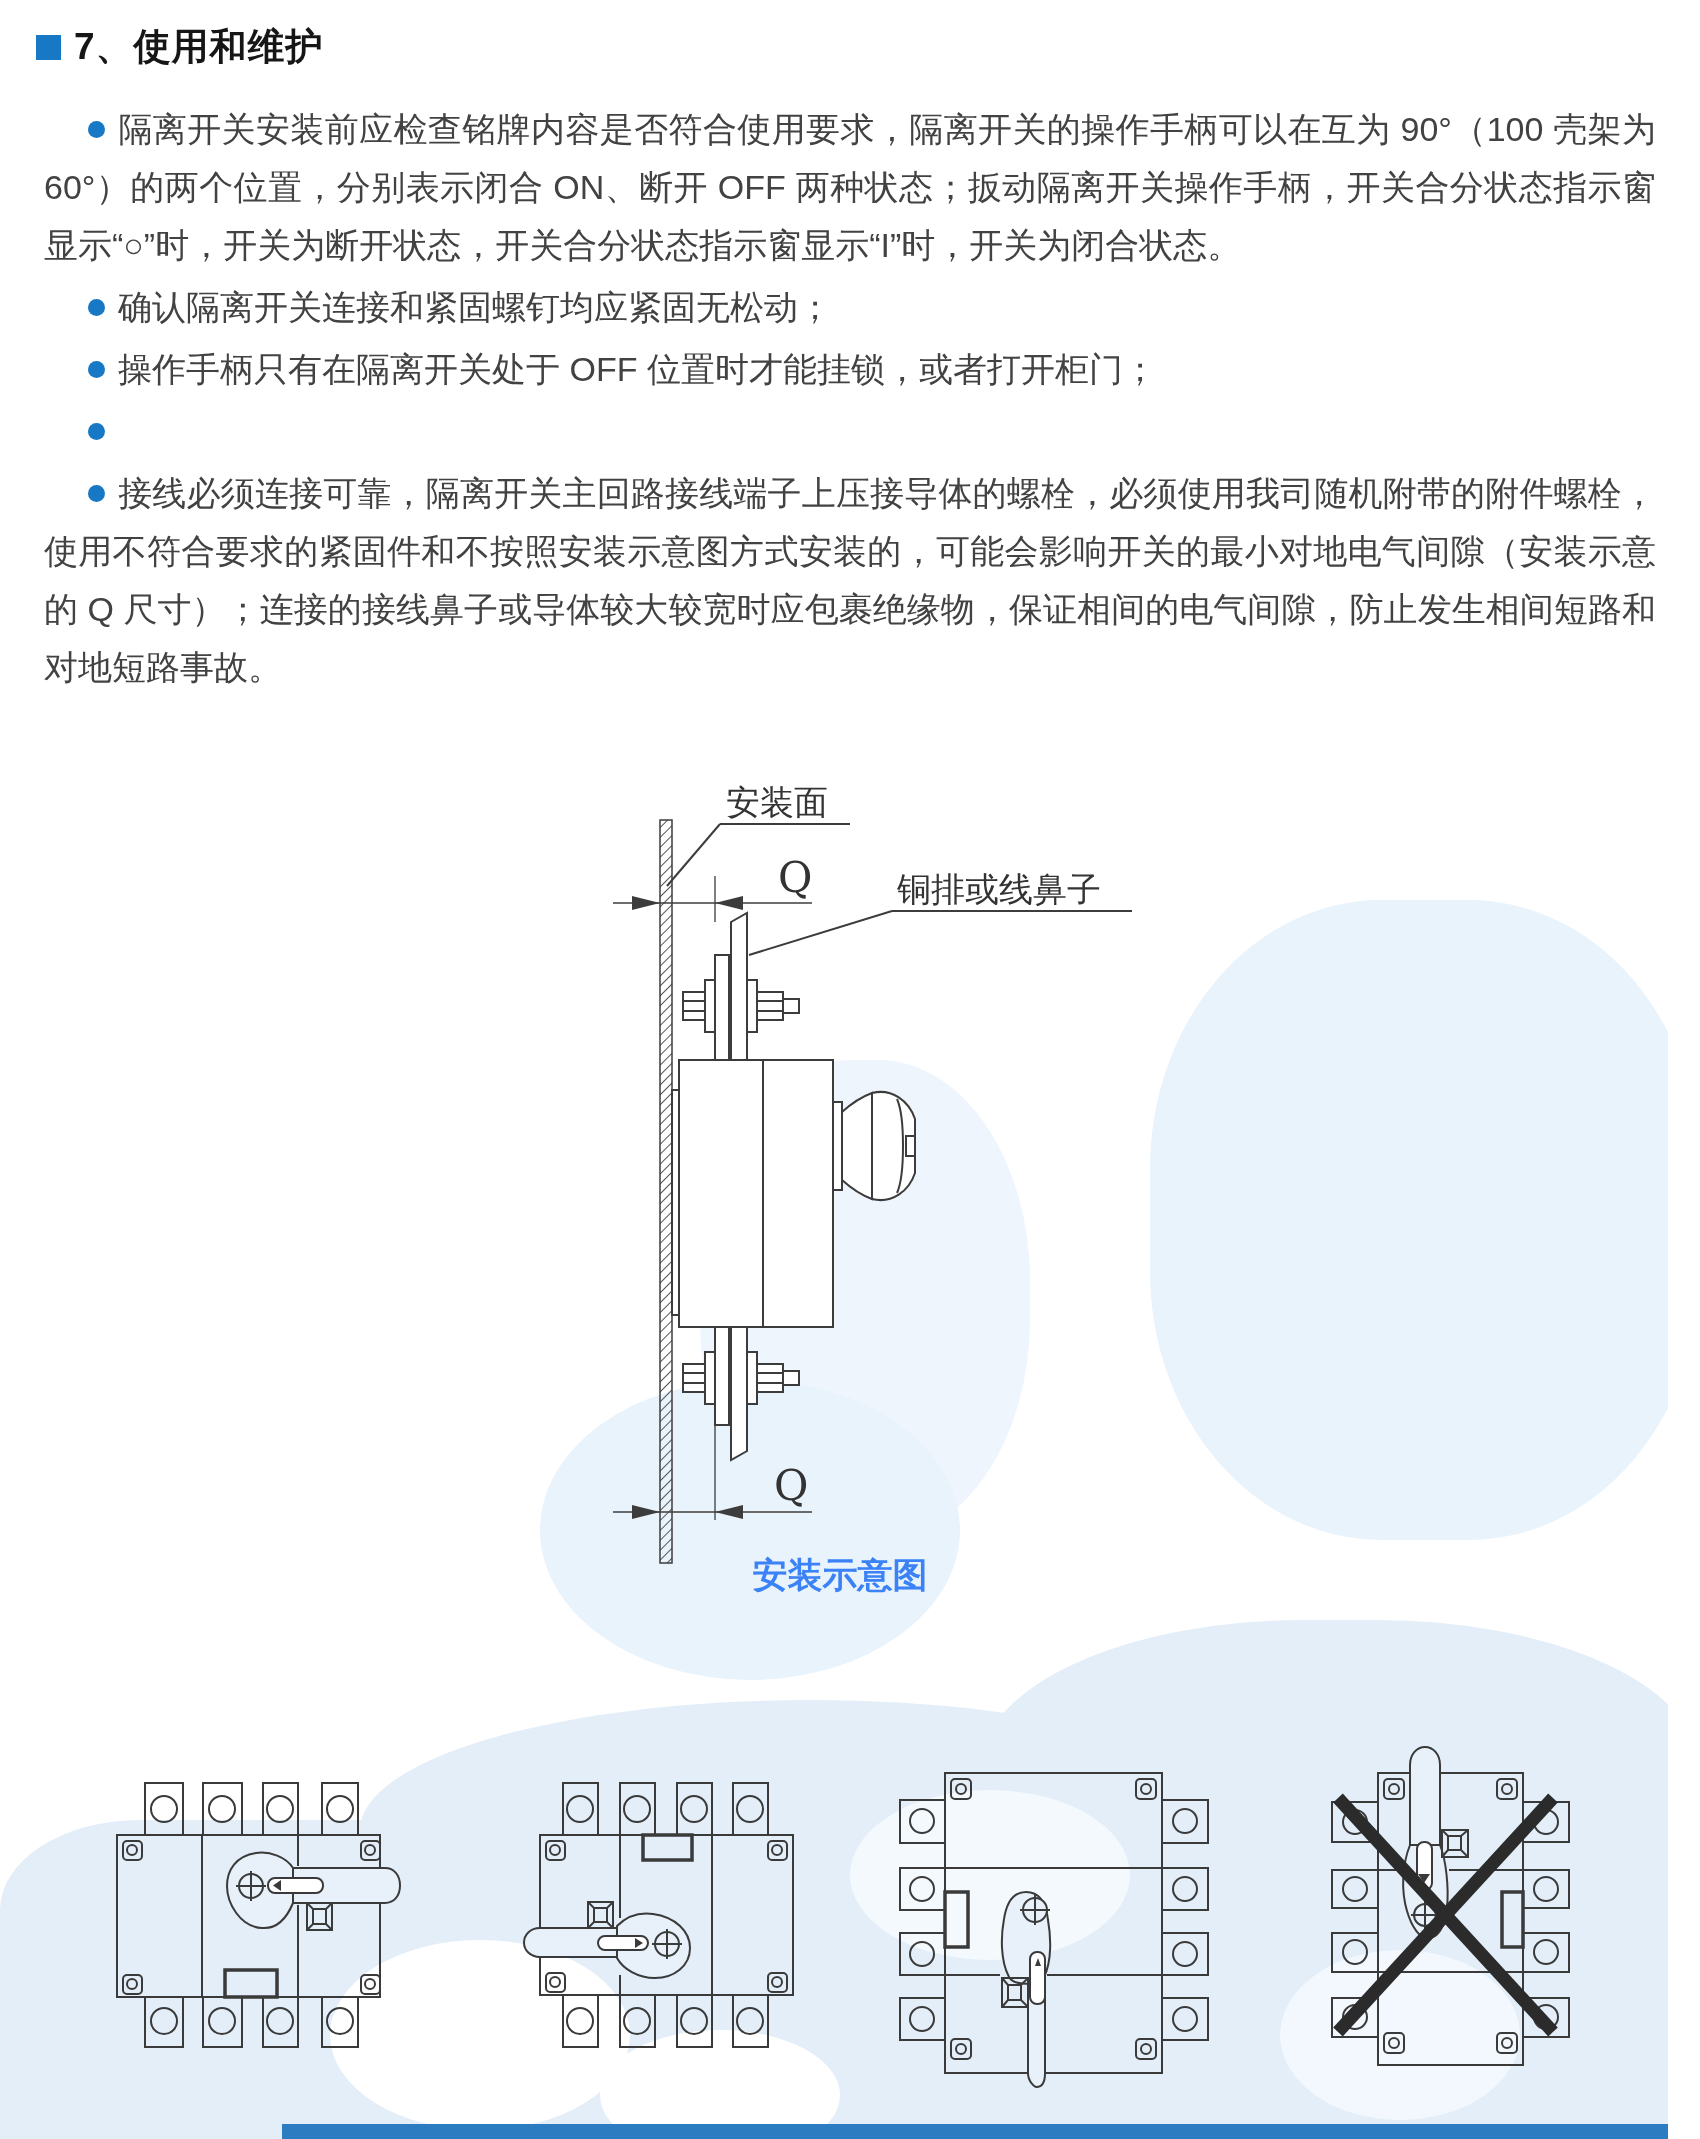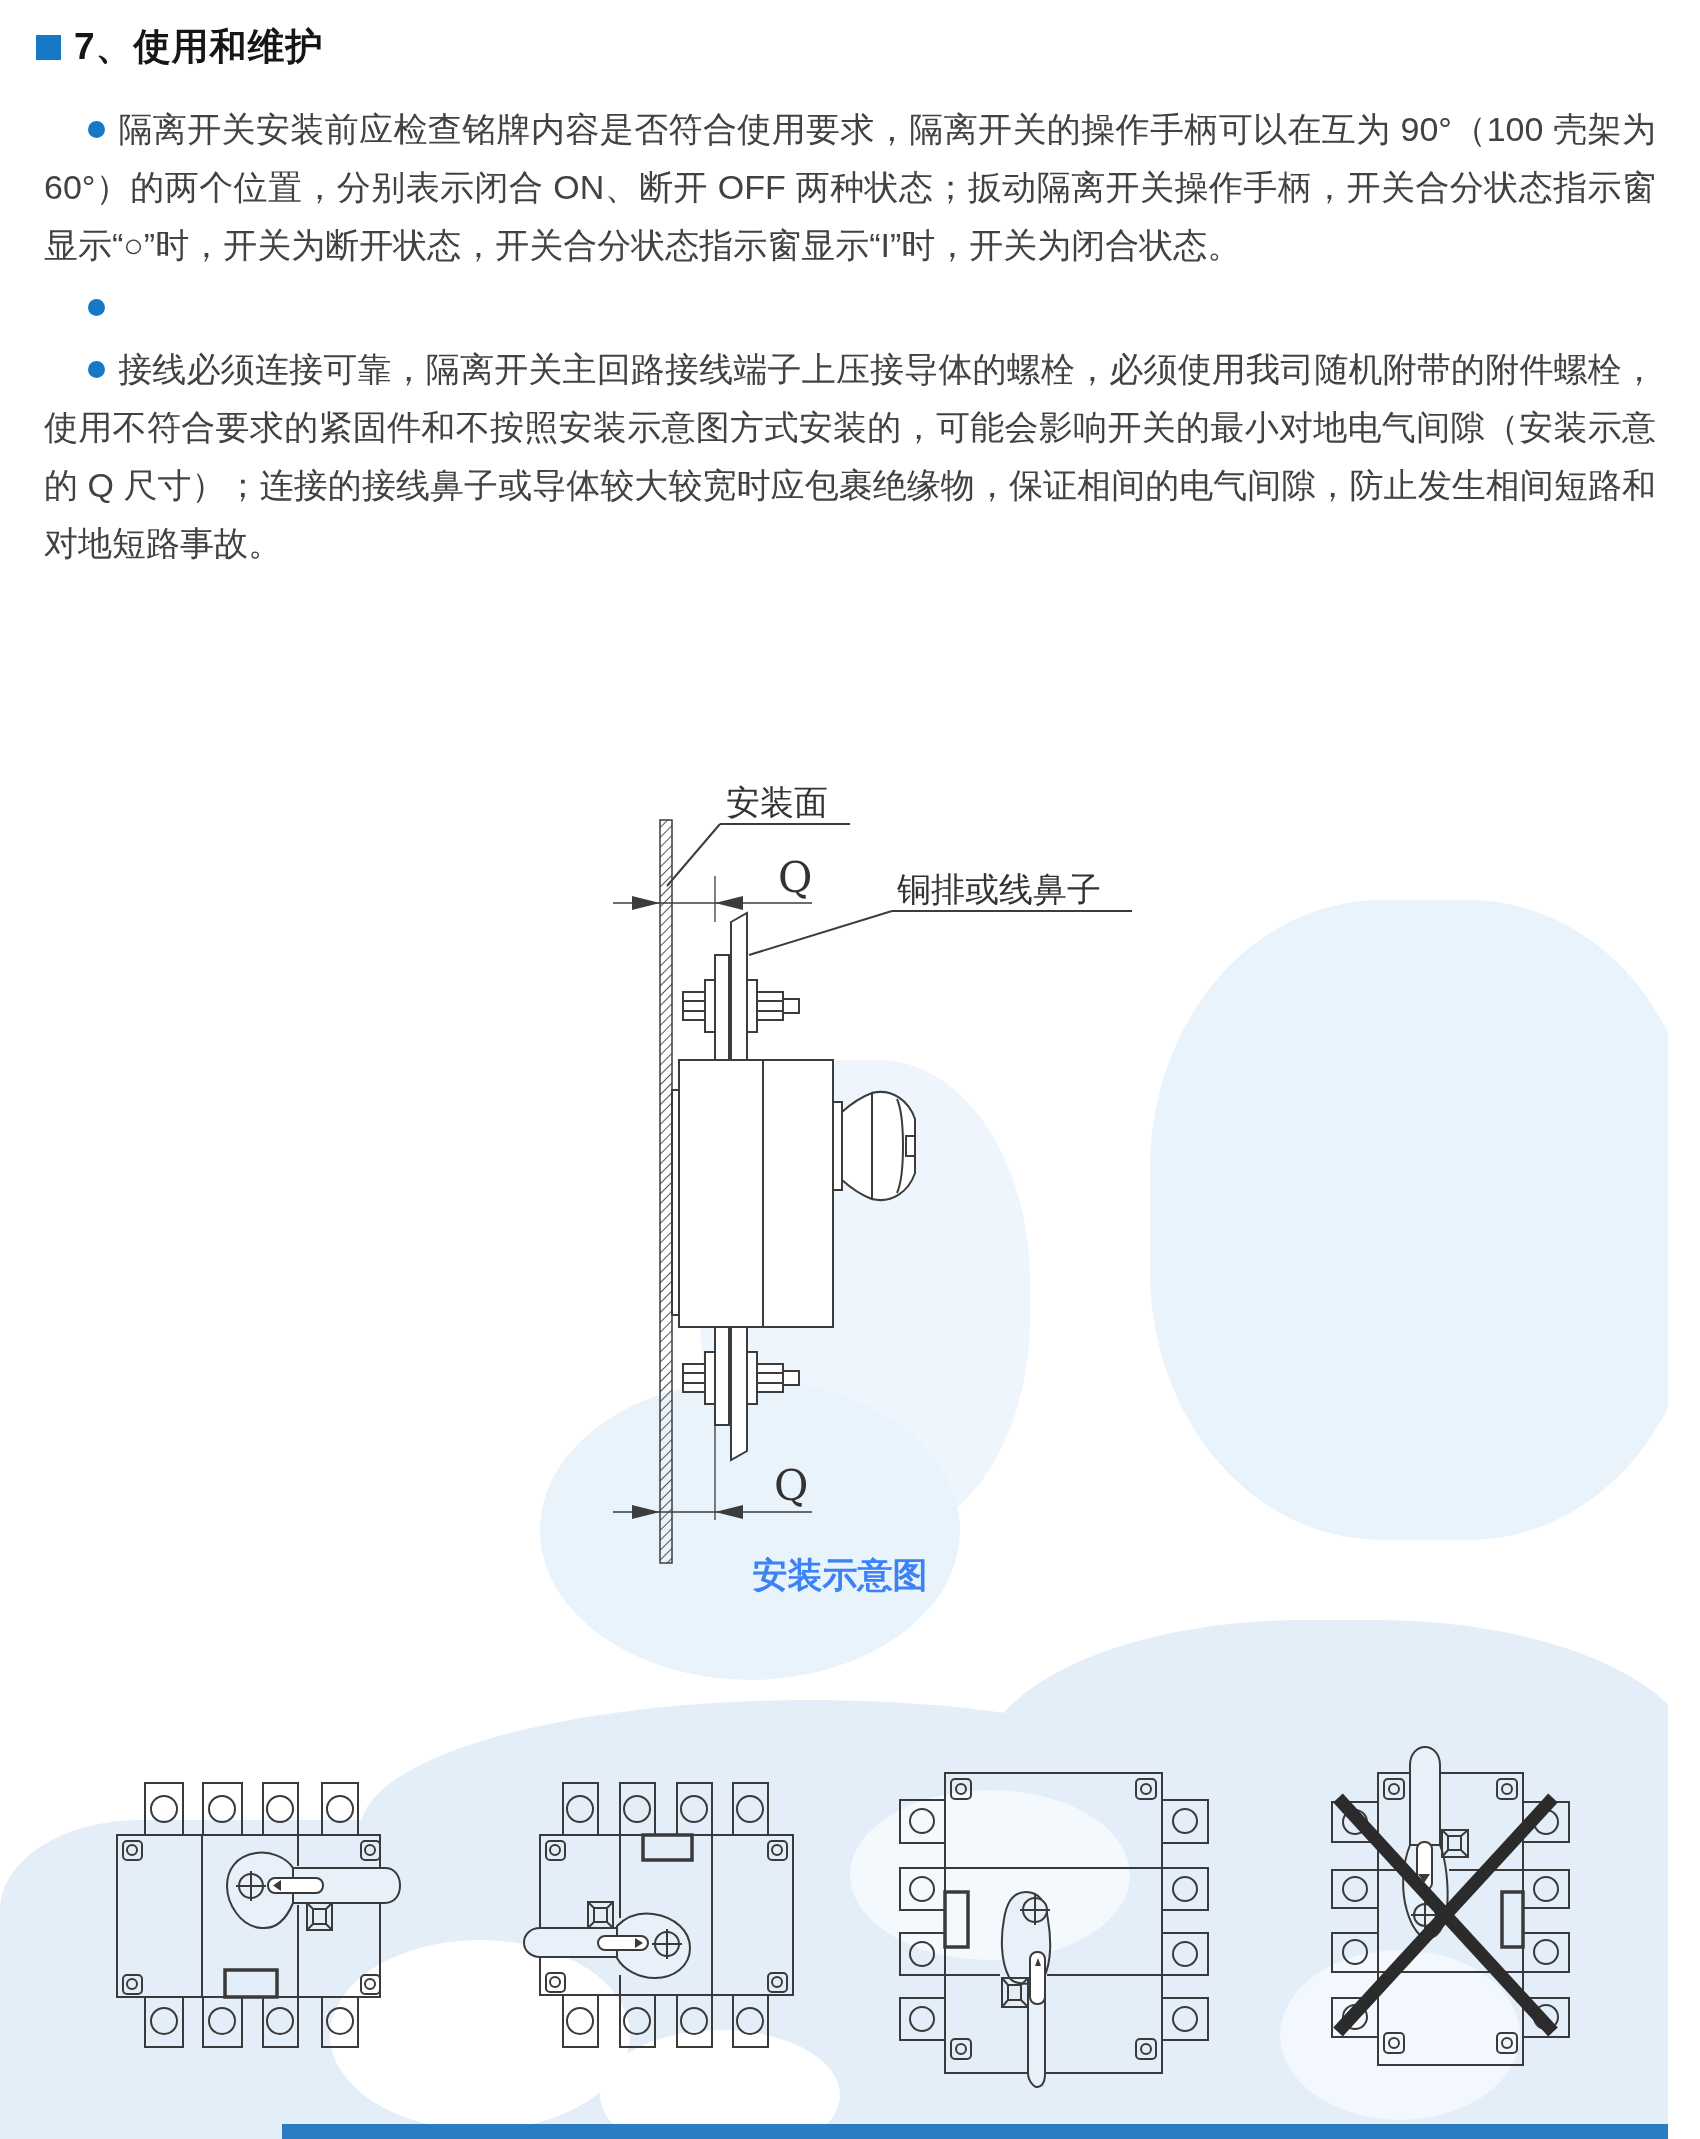--- a/index.html
+++ b/index.html
@@ -36,20 +36,22 @@
   <div class="blob" style="left:1280px;top:1950px;width:240px;height:170px;background:#f2f8fd;"></div>
   <div class="blob" style="left:600px;top:2030px;width:240px;height:130px;background:#ffffff;"></div>
 
   <div class="heading">
     <span class="sq"></span>
     <span class="t">7、使用和维护</span>
   </div>
 
   <div class="text-block" style="top:96px">
     <p class="para"><span class="bullet"></span><span>隔离开关安装前应检查铭牌内容是否符合使用要求，隔离开关的操作手柄可以在互为 90°（100 壳架为 60°）的两个位置，分别表示闭合 ON、断开 OFF 两种状态；扳动隔离开关操作手柄，开关合分状态指示窗显示“○”时，开关为断开状态，开关合分状态指示窗显示“I”时，开关为闭合状态。</span></p>
+    <p class="para"><span class="bullet"></span><span>确认隔离开关连接和紧固螺钉均应紧固无松动；</span></p>
+    <p class="para"><span class="bullet"></span><span>操作手柄只有在隔离开关处于 OFF 位置时才能挂锁，或者打开柜门；</span></p>
     <p class="para"><span class="bullet"></span></p>
     <p class="para"><span class="bullet"></span><span>接线必须连接可靠，隔离开关主回路接线端子上压接导体的螺栓，必须使用我司随机附带的附件螺栓，使用不符合要求的紧固件和不按照安装示意图方式安装的，可能会影响开关的最小对地电气间隙（安装示意的 Q 尺寸）；连接的接线鼻子或导体较大较宽时应包裹绝缘物，保证相间的电气间隙，防止发生相间短路和对地短路事故。</span></p>
   </div>
 
   <svg style="left:420px;top:770px" width="800" height="880" viewBox="0 0 800 880">
     <defs>
       <pattern id="hatch" width="7" height="7" patternUnits="userSpaceOnUse" patternTransform="rotate(45)">
         <line x1="0" y1="0" x2="0" y2="7" stroke="#555" stroke-width="2"></line>
       </pattern>
     </defs>

